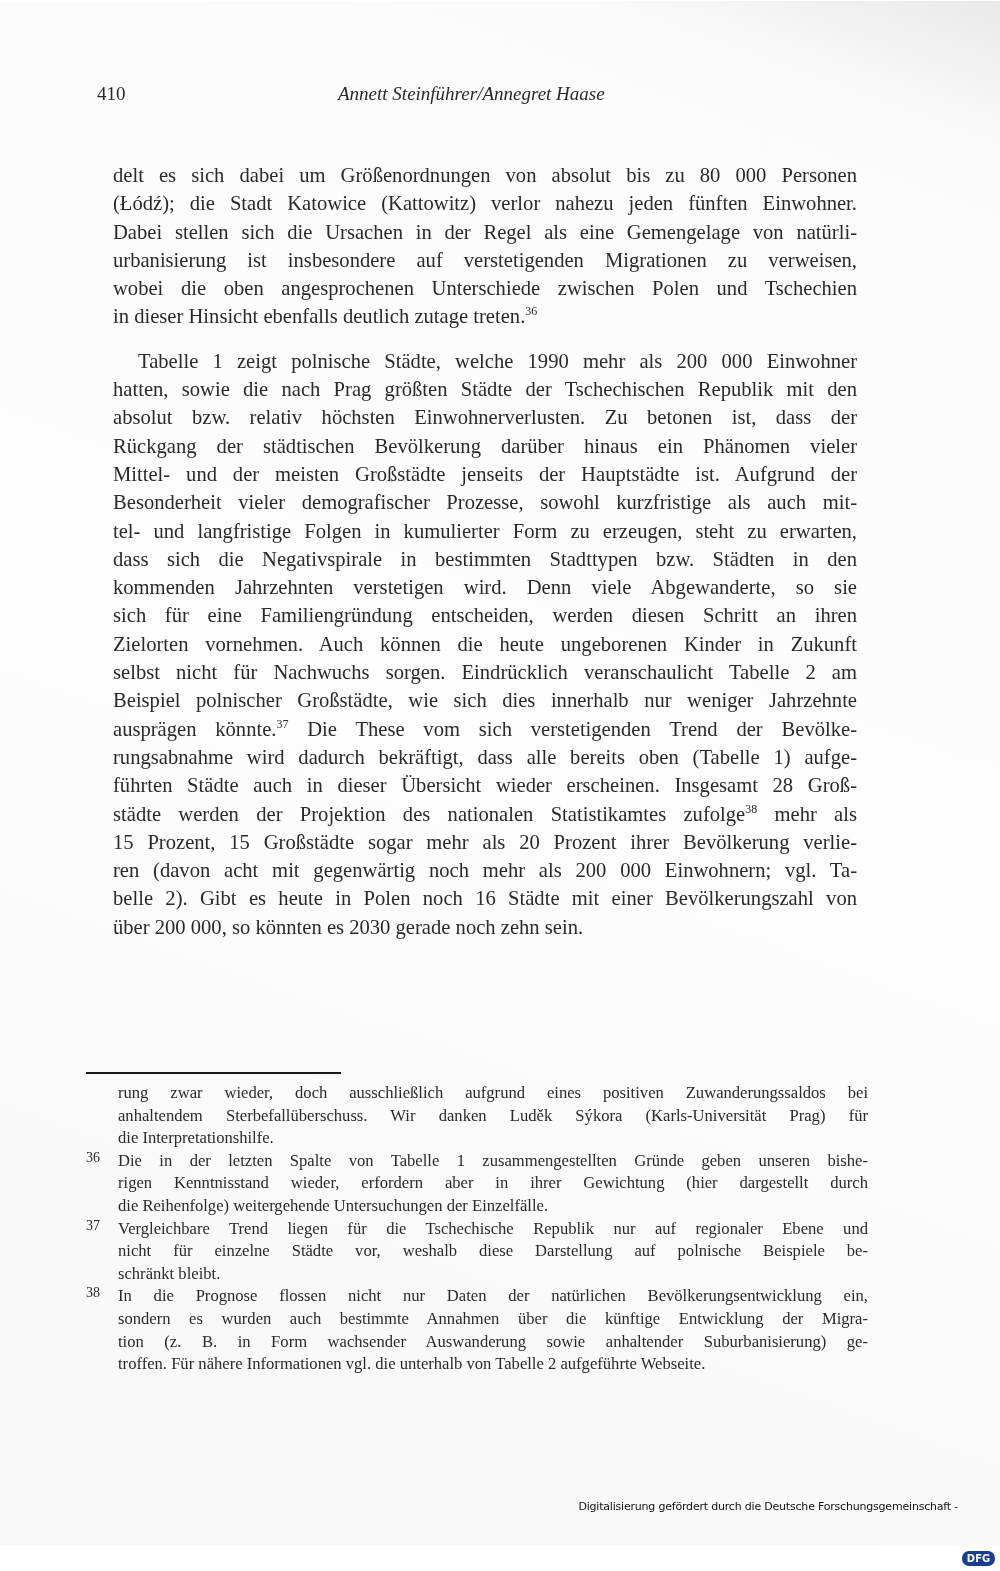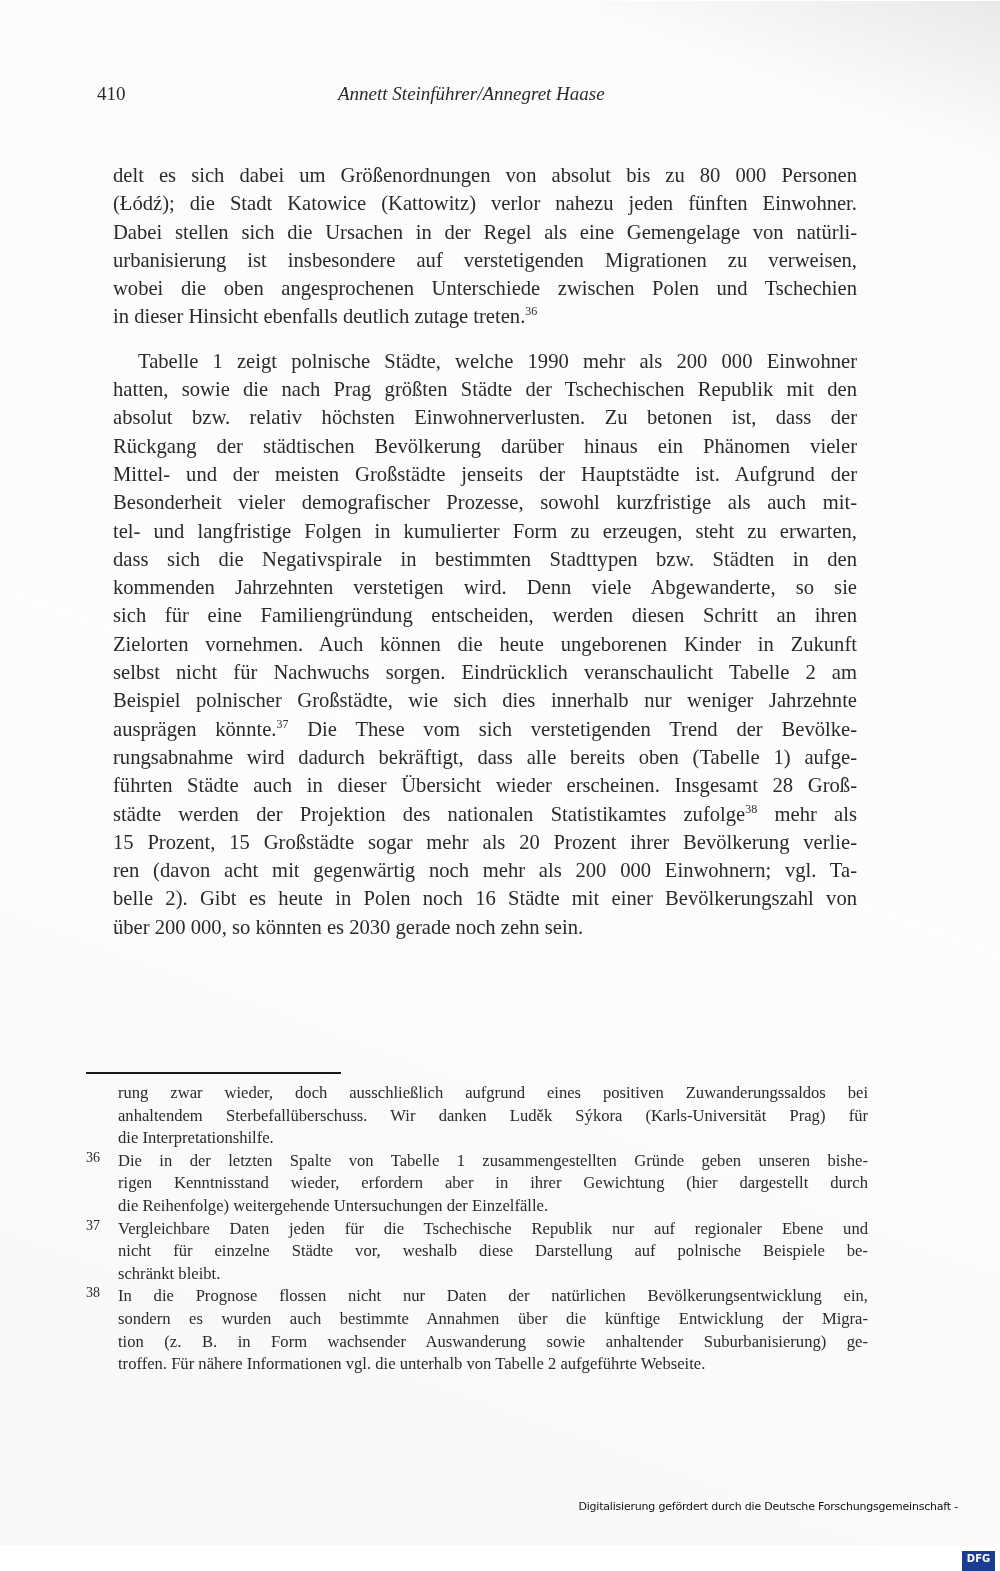--- a/index.html
+++ b/index.html
@@ -44,24 +44,24 @@
       position: absolute; left: 0; top: 1545px; width: 1000px; height: 26px;
       background: #ffffff;
     }
     .footer-credit {
       position: absolute; right: 42px; top: 1500px;
       font-family: "DejaVu Sans", sans-serif; font-size: 11px; font-weight: normal;
       color: #111;
       letter-spacing: -0.2px;
     }
     .dfg-logo {
-      position: absolute; right: 5px; top: 1551px; width: 33px; height: 21px;
+      position: absolute; right: 5px; top: 1551px; width: 33px; height: 15px;
       background: #1a3d8f; color: #fff;
       font-family: "DejaVu Sans", sans-serif; font-size: 10px; font-weight: bold;
-      text-align: center; line-height: 15px;
+      text-align: center; line-height: 15px; border-radius: 7px;
     }
   </style>
 </head>
 <body>
 
 <div class="page">
   <div class="header">
     <span class="page-number">410</span>
     <span class="running-head">Annett Steinführer/Annegret Haase</span>
   </div>
@@ -109,21 +109,21 @@
       <span class="line last">die Interpretationshilfe.</span>
     </div>
     <div class="fn">
       <span class="fn-num">36</span>
       <span class="line">Die in der letzten Spalte von Tabelle 1 zusammengestellten Gründe geben unseren bishe-</span>
       <span class="line">rigen Kenntnisstand wieder, erfordern aber in ihrer Gewichtung (hier dargestellt durch</span>
       <span class="line last">die Reihenfolge) weitergehende Untersuchungen der Einzelfälle.</span>
     </div>
     <div class="fn">
       <span class="fn-num">37</span>
-      <span class="line">Vergleichbare Daten jeden für die Tschechische Republik nur auf regionaler Ebene und</span>
+      <span class="line">Vergleichbare Trend liegen für die Tschechische Republik nur auf regionaler Ebene und</span>
       <span class="line">nicht für einzelne Städte vor, weshalb diese Darstellung auf polnische Beispiele be-</span>
       <span class="line last">schränkt bleibt.</span>
     </div>
     <div class="fn">
       <span class="fn-num">38</span>
       <span class="line">In die Prognose flossen nicht nur Daten der natürlichen Bevölkerungsentwicklung ein,</span>
       <span class="line">sondern es wurden auch bestimmte Annahmen über die künftige Entwicklung der Migra-</span>
       <span class="line">tion (z. B. in Form wachsender Auswanderung sowie anhaltender Suburbanisierung) ge-</span>
       <span class="line last">troffen. Für nähere Informationen vgl. die unterhalb von Tabelle 2 aufgeführte Webseite.</span>
     </div>

